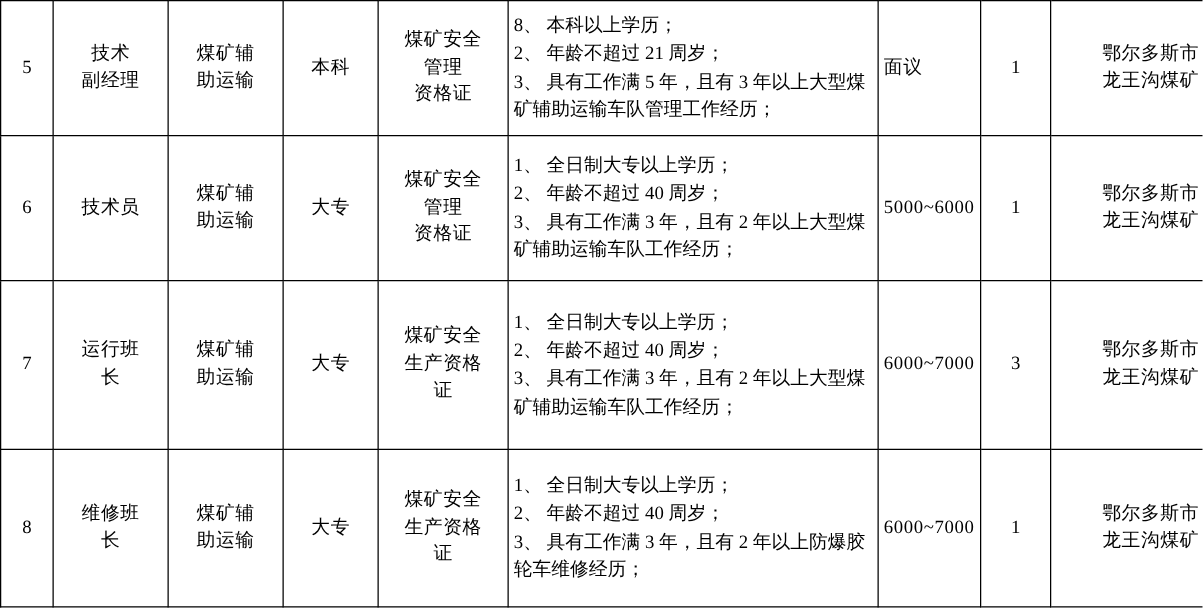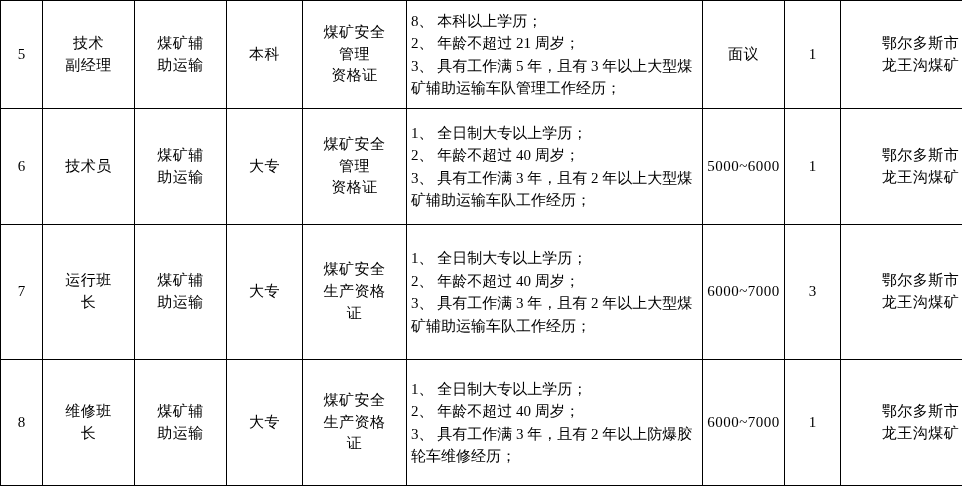--- a/index.html
+++ b/index.html
@@ -48,21 +48,21 @@
     font-size: 15px;
   }
   .cell-post, .cell-dept, .cell-edu, .cell-cert, .cell-place {
     text-align: center;
     letter-spacing: 0.5px;
   }
   .cell-cert {
     line-height: 1.5;
   }
   .cell-salary {
-    text-align: center;
+    text-align: left;
     letter-spacing: 0.5px;
     word-break: break-all;
   }
   .cell-num {
     text-align: center;
   }
   .cell-req {
     text-align: left;
     padding-left: 6px;
     padding-right: 2px;

